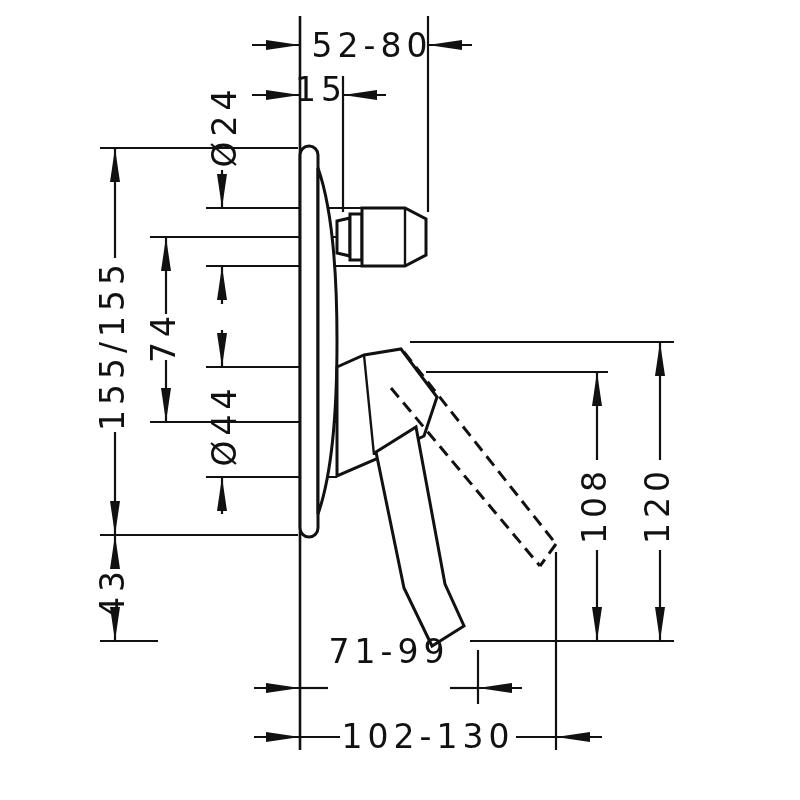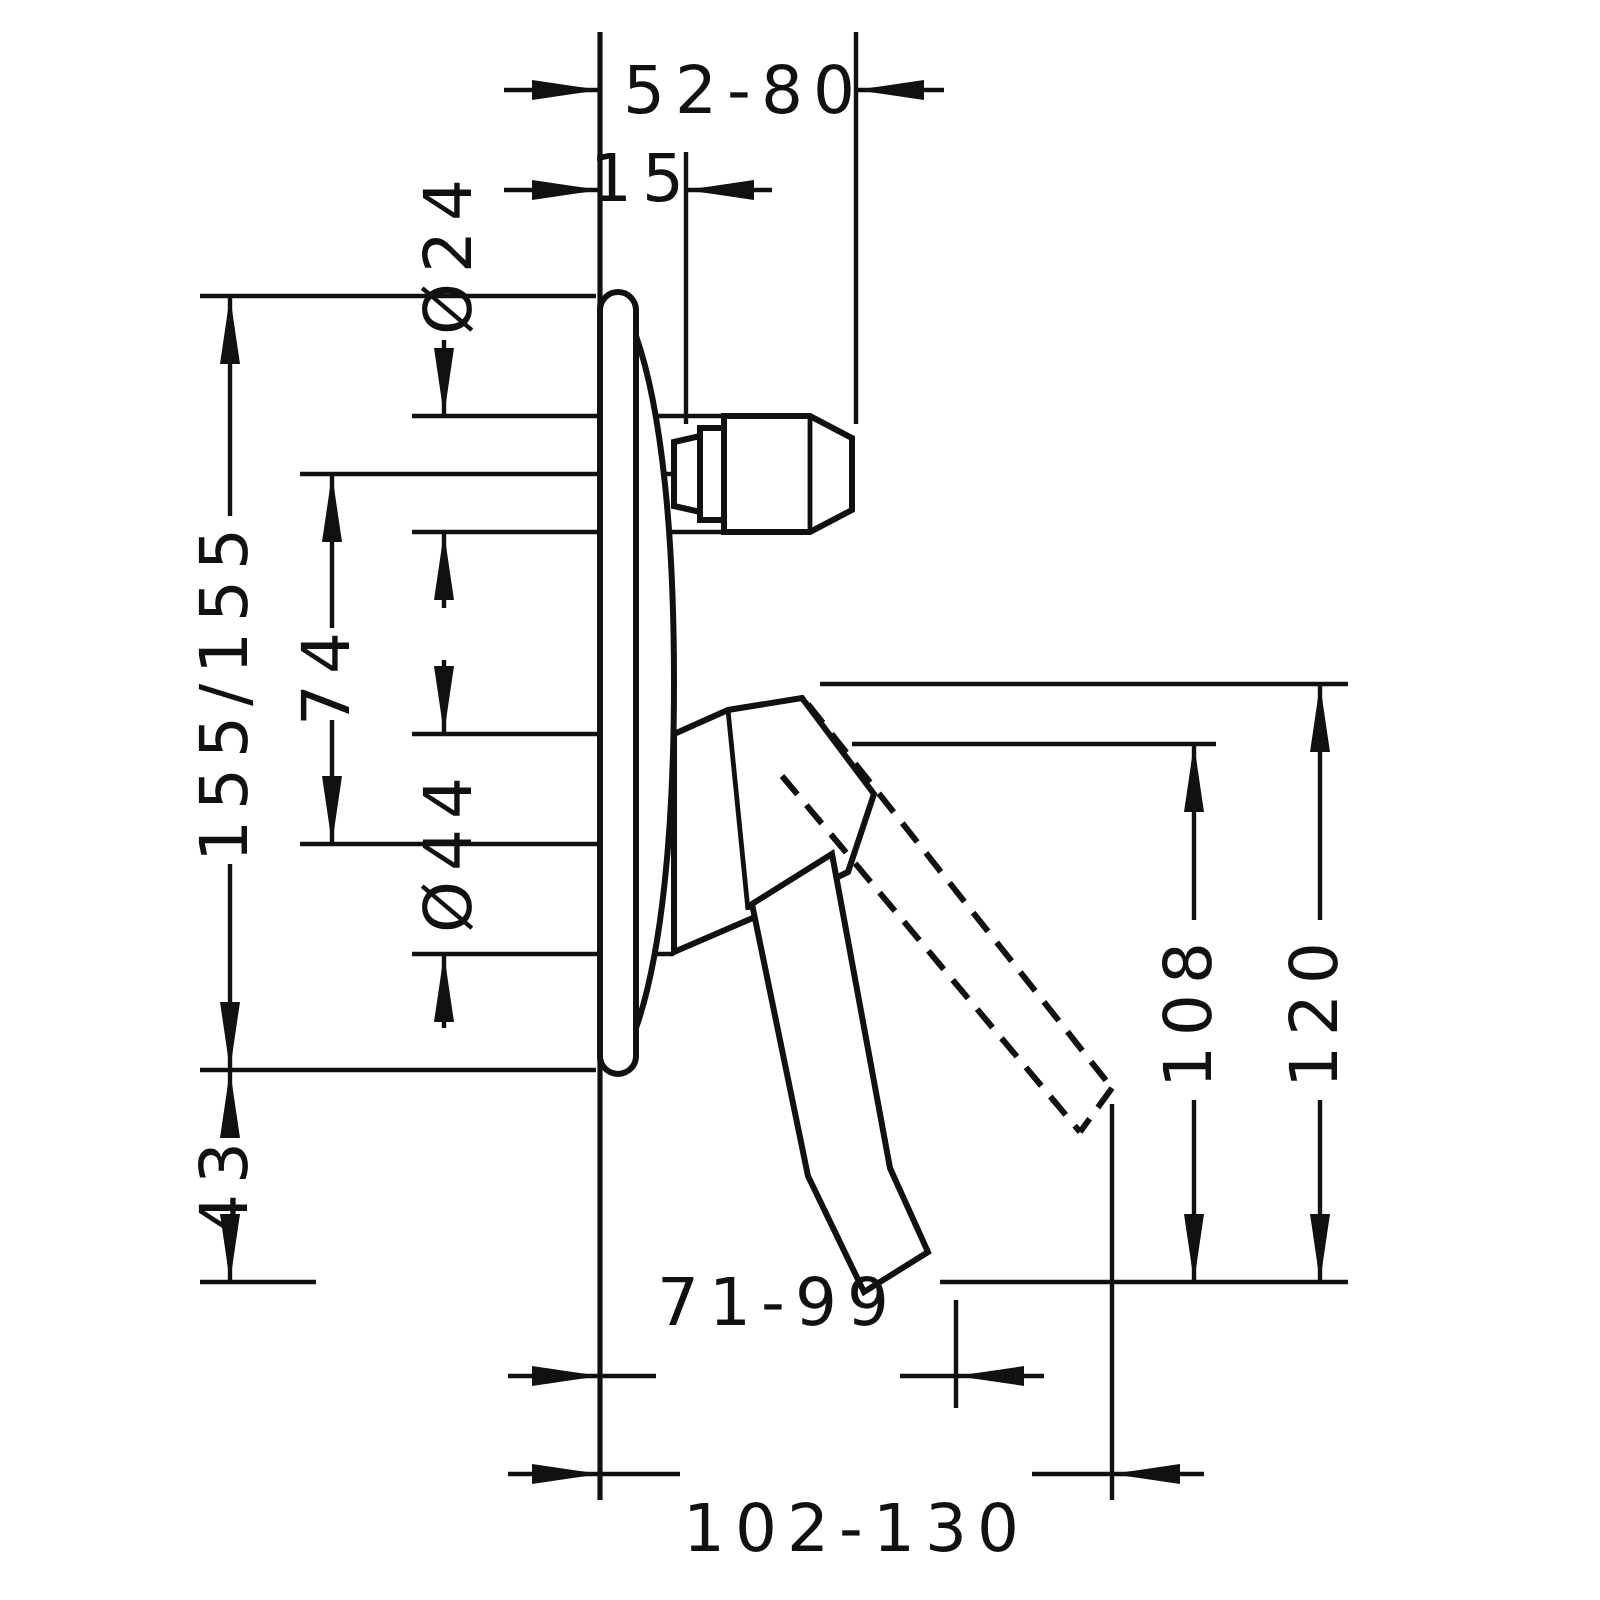--- a/index.html
+++ b/index.html
@@ -146,15 +146,15 @@
   <span class="dim-label vert" style="left:224px;top:425px;">Ø44</span>
 
   <span class="dim-label vert" style="left:112px;top:592px;">43</span>
 
   <span class="dim-label vert" style="left:594px;top:505px;">108</span>
 
   <span class="dim-label vert" style="left:657px;top:505px;">120</span>
 
   <span class="dim-label" style="left:389px;top:651px;">71-99</span>
 
-  <span class="dim-label" style="left:428px;top:764px;">102-130</span>
+  <span class="dim-label" style="left:428px;top:736px;">102-130</span>
 
 </div>
 
 </body></html>

